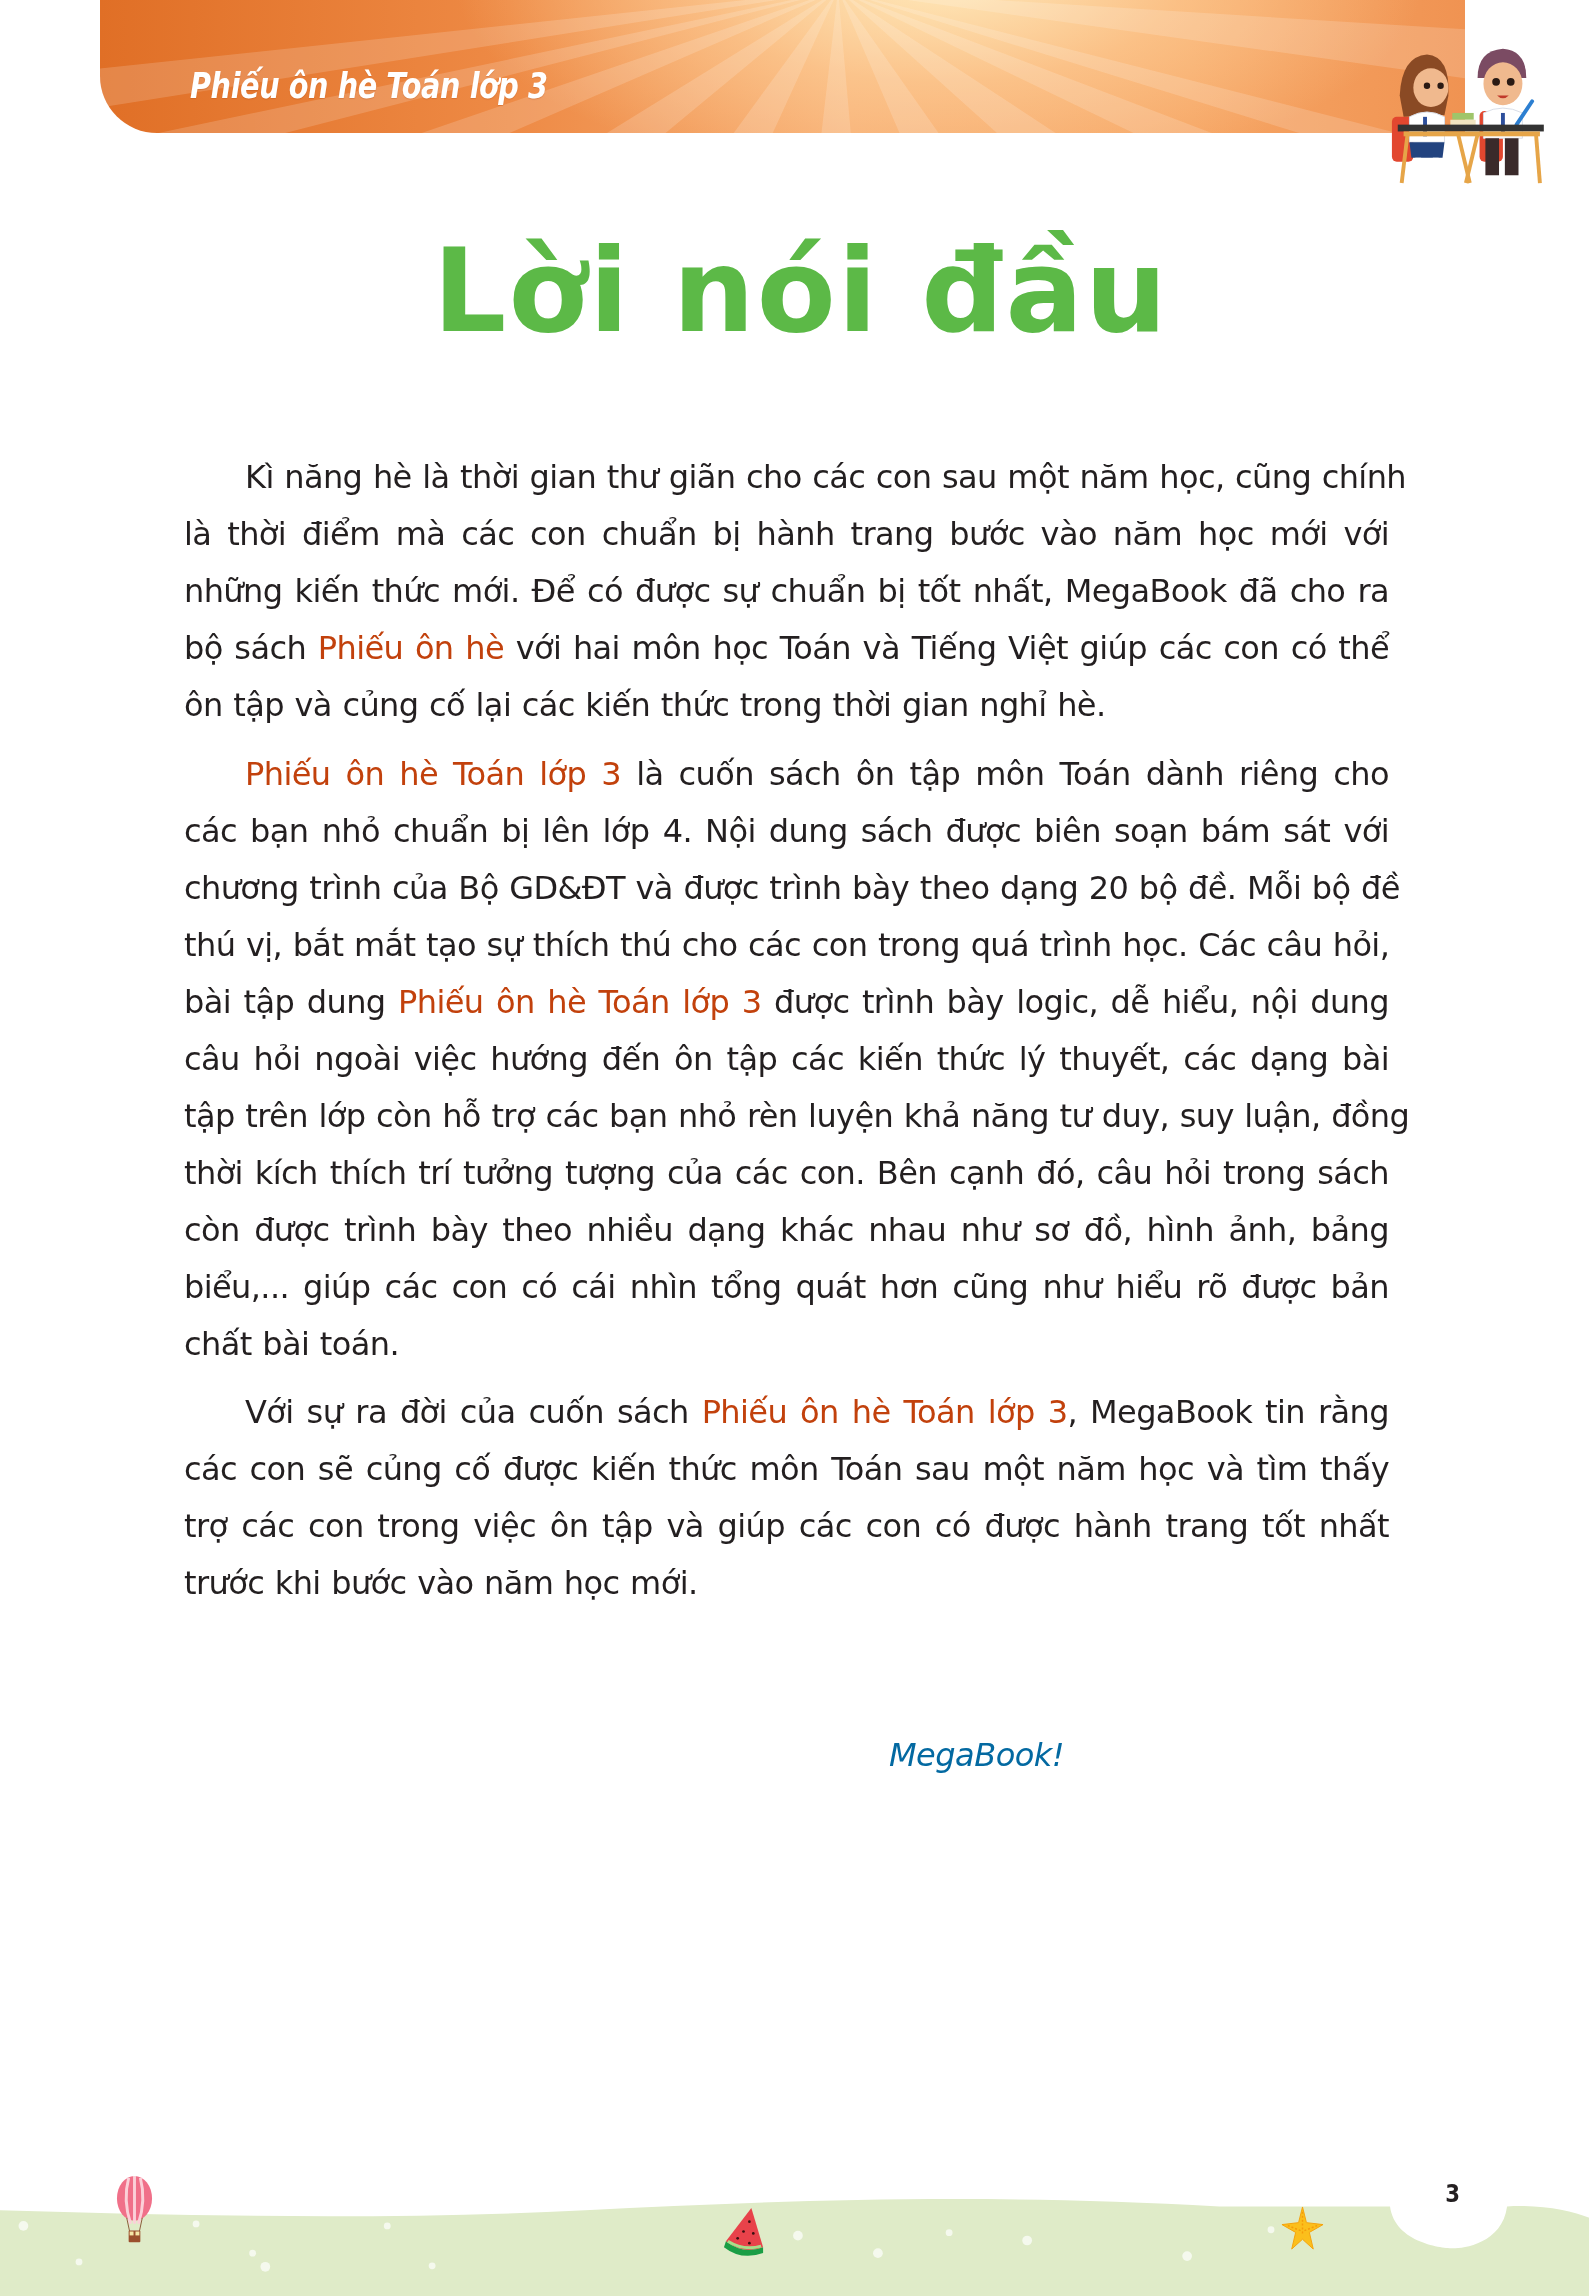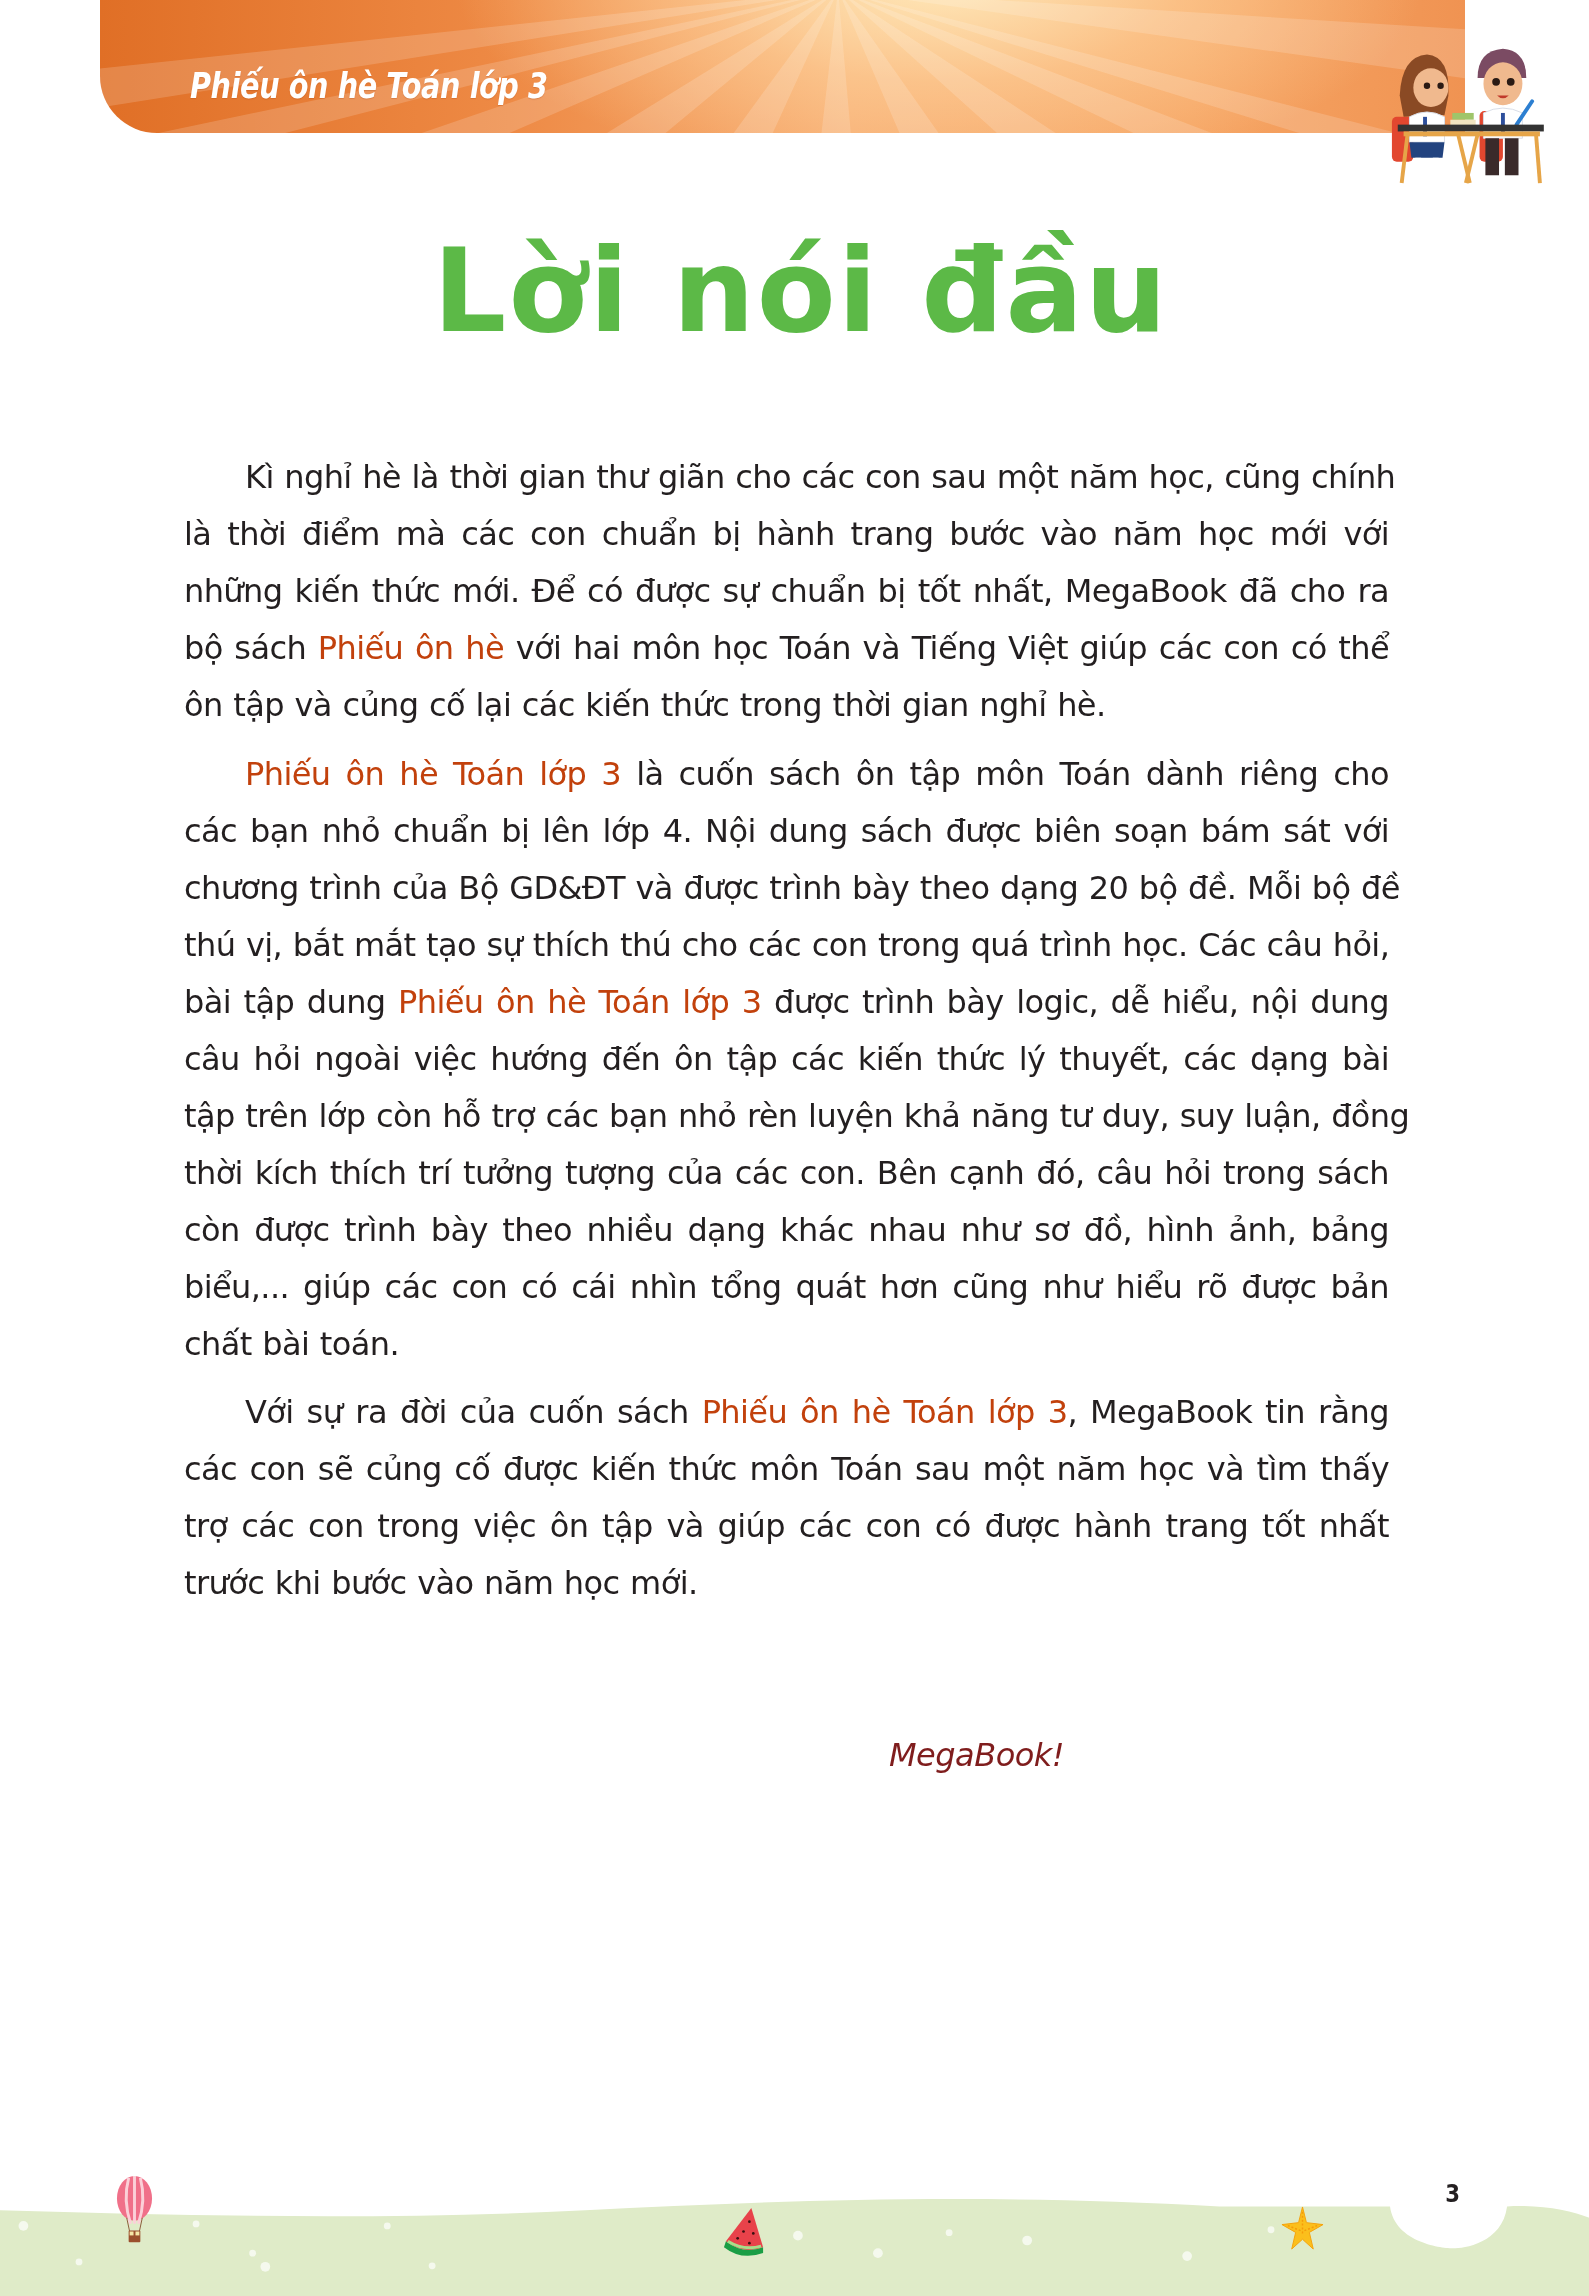--- a/index.html
+++ b/index.html
@@ -38,21 +38,21 @@
   .line {
     height: 57px; line-height: 57px; font-size: 32px;
     white-space: nowrap; text-align: justify; text-align-last: justify;
     letter-spacing: -0.6px; word-spacing: 1px;
   }
   .line.last { text-align-last: left; }
   .line.indent { padding-left: 61px; }
   .hl { color: #c2410c; font-weight: normal; }
   .signature {
     position: absolute; left: 889px; top: 1736px; font-size: 32px; font-style: italic;
-    color: #7f1d1d; letter-spacing: -0.5px;
+    color: #0369a1; letter-spacing: -0.5px;
   }
 
   
   .footer { position: absolute; left: 0; top: 2146px; width: 1590px; height: 151px; }
   .page-number {
     position: absolute; left: 1441px; top: 2179px; width: 23.4px; text-align: center;
     font-size: 25px; font-weight: bold; color: #231f20;
     transform: scaleX(0.85);
   }
   .deco { position: absolute; }
@@ -118,21 +118,21 @@
   <line x1="28" y1="100" x2="22" y2="150" stroke="#e6a548" stroke-width="4"></line>
   <line x1="80" y1="100" x2="92" y2="150" stroke="#e6a548" stroke-width="4"></line>
   <line x1="100" y1="100" x2="88" y2="150" stroke="#e6a548" stroke-width="4"></line>
   <line x1="160" y1="100" x2="164" y2="150" stroke="#e6a548" stroke-width="4"></line>
 </svg>
 
 <h1 class="page-title" style="margin:6px">Lời nói đầu</h1>
 
 <div class="content" id="content">
     <div class="para">
-      <div class="line indent"><span>Kì nghỉ hè là thời gian thư giãn cho các con sau một năm học, cũng chính</span></div>
+      <div class="line indent"><span>Kì năng hè là thời gian thư giãn cho các con sau một năm học, cũng chính</span></div>
       <div class="line"><span>là thời điểm mà các con chuẩn bị hành trang bước vào năm học mới với</span></div>
       <div class="line"><span>những kiến thức mới. Để có được sự chuẩn bị tốt nhất, MegaBook đã cho ra</span></div>
       <div class="line"><span>bộ sách </span><span class="hl">Phiếu ôn hè</span><span> với hai môn học Toán và Tiếng Việt giúp các con có thể</span></div>
       <div class="line last"><span>ôn tập và củng cố lại các kiến thức trong thời gian nghỉ hè.</span></div>
     </div>
     <div class="para">
       <div class="line indent"><span class="hl">Phiếu ôn hè Toán lớp 3</span><span> là cuốn sách ôn tập môn Toán dành riêng cho</span></div>
       <div class="line"><span>các bạn nhỏ chuẩn bị lên lớp 4. Nội dung sách được biên soạn bám sát với</span></div>
       <div class="line"><span>chương trình của Bộ GD&amp;ĐT và được trình bày theo dạng 20 bộ đề. Mỗi bộ đề</span></div>
       <div class="line"><span>thú vị, bắt mắt tạo sự thích thú cho các con trong quá trình học. Các câu hỏi,</span></div>

